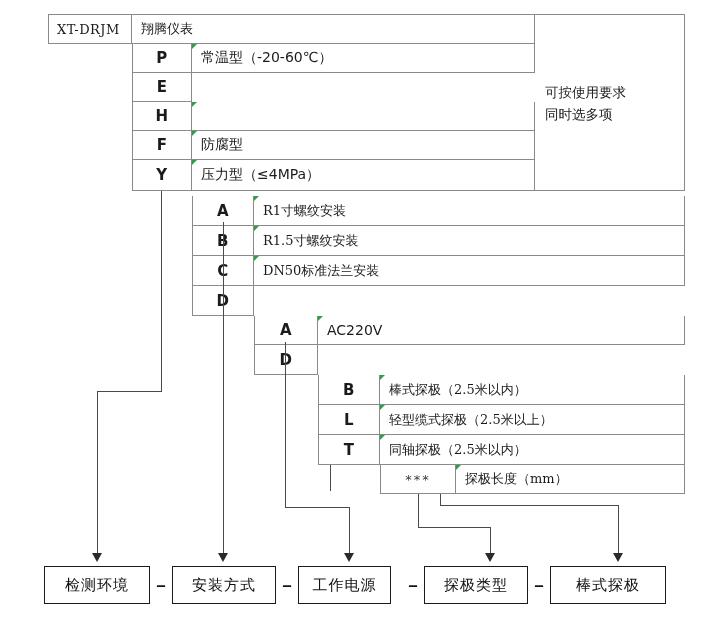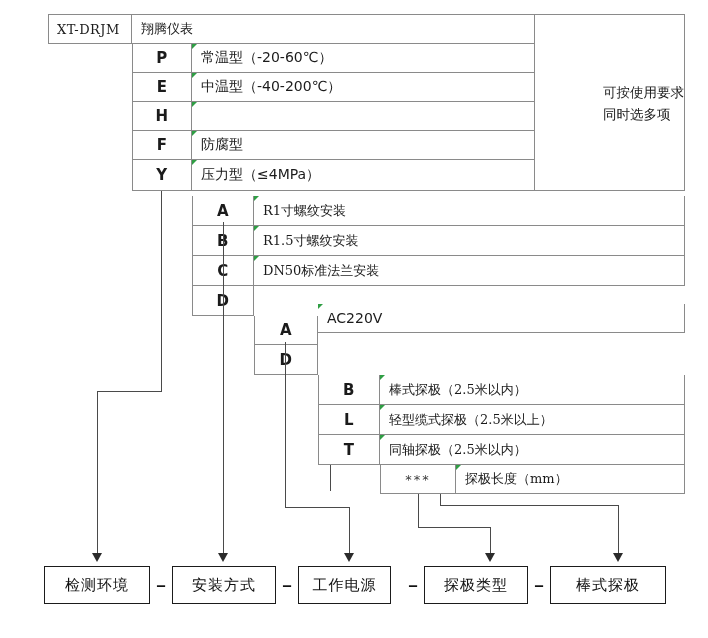--- a/index.html
+++ b/index.html
@@ -118,40 +118,36 @@
 
 <div id="root">
 
   <div class="cell left bd-t bd-b bd-r" style="left:132px;top:14px;width:403px;height:30px;">
     <span class="desc serif">翔腾仪表</span>
   </div>
   <div class="cell left bd" style="left:48px;top:14px;width:84px;height:30px;">
     <span class="model" style="padding-left:8px;">XT-DRJM</span>
   </div>
 
-  <div class="cell left bd-t bd-b bd-r" style="left:535px;top:14px;width:150px;height:177px;align-items:center;justify-content:flex-end;">
+  <div class="cell left bd-t bd-b bd-r" style="left:535px;top:14px;width:150px;height:177px;align-items:center;">
     <span class="note">可按使用要求
 同时选多项</span>
   </div>
 
   <div class="cell center bd-l bd-b bd-r" style="left:132px;top:44px;width:60px;height:29px;">
     <span class="code">P</span>
   </div>
   <div class="cell left bd-b bd-r" style="left:192px;top:44px;width:343px;height:29px;">
     <span class="tri" style="left:0;top:0;"></span>
     <span class="desc">常温型（-20-60℃）</span>
   </div>
 
   <div class="cell center bd-l bd-b bd-r" style="left:132px;top:73px;width:60px;height:29px;">
     <span class="code">E</span>
   </div>
-  <div class="cell left bd-b bd-r" style="left:192px;top:73px;width:343px;height:29px;">
-    <span class="tri" style="left:0;top:0;"></span>
-    <span class="desc">中温型（-40-200℃）</span>
-  </div>
 
   <div class="cell center bd-l bd-b bd-r" style="left:132px;top:102px;width:60px;height:29px;">
     <span class="code">H</span>
   </div>
   <div class="cell left bd-b bd-r" style="left:192px;top:102px;width:343px;height:29px;">
     <span class="tri" style="left:0;top:0;"></span>
   </div>
 
   <div class="cell center bd-l bd-b bd-r" style="left:132px;top:131px;width:60px;height:29px;">
     <span class="code">F</span>
@@ -193,21 +189,21 @@
     <span class="desc serif">DN50标准法兰安装</span>
   </div>
 
   <div class="cell center bd-l bd-b bd-r" style="left:192px;top:286px;width:62px;height:30px;">
     <span class="code">D</span>
   </div>
 
   <div class="cell center bd-l bd-b bd-r" style="left:254px;top:316px;width:64px;height:29px;">
     <span class="code">A</span>
   </div>
-  <div class="cell left bd-b bd-r" style="left:318px;top:304px;width:367px;height:29px;">
+  <div class="cell left bd-b bd-r" style="left:318px;top:316px;width:367px;height:29px;">
     <span class="tri" style="left:0;top:0;"></span>
     <span class="desc">AC220V</span>
   </div>
 
   <div class="cell center bd-l bd-b bd-r" style="left:254px;top:345px;width:64px;height:30px;">
     <span class="code">D</span>
   </div>
 
   <div class="cell center bd-l bd-b bd-r" style="left:318px;top:375px;width:62px;height:30px;">
     <span class="code">B</span>

